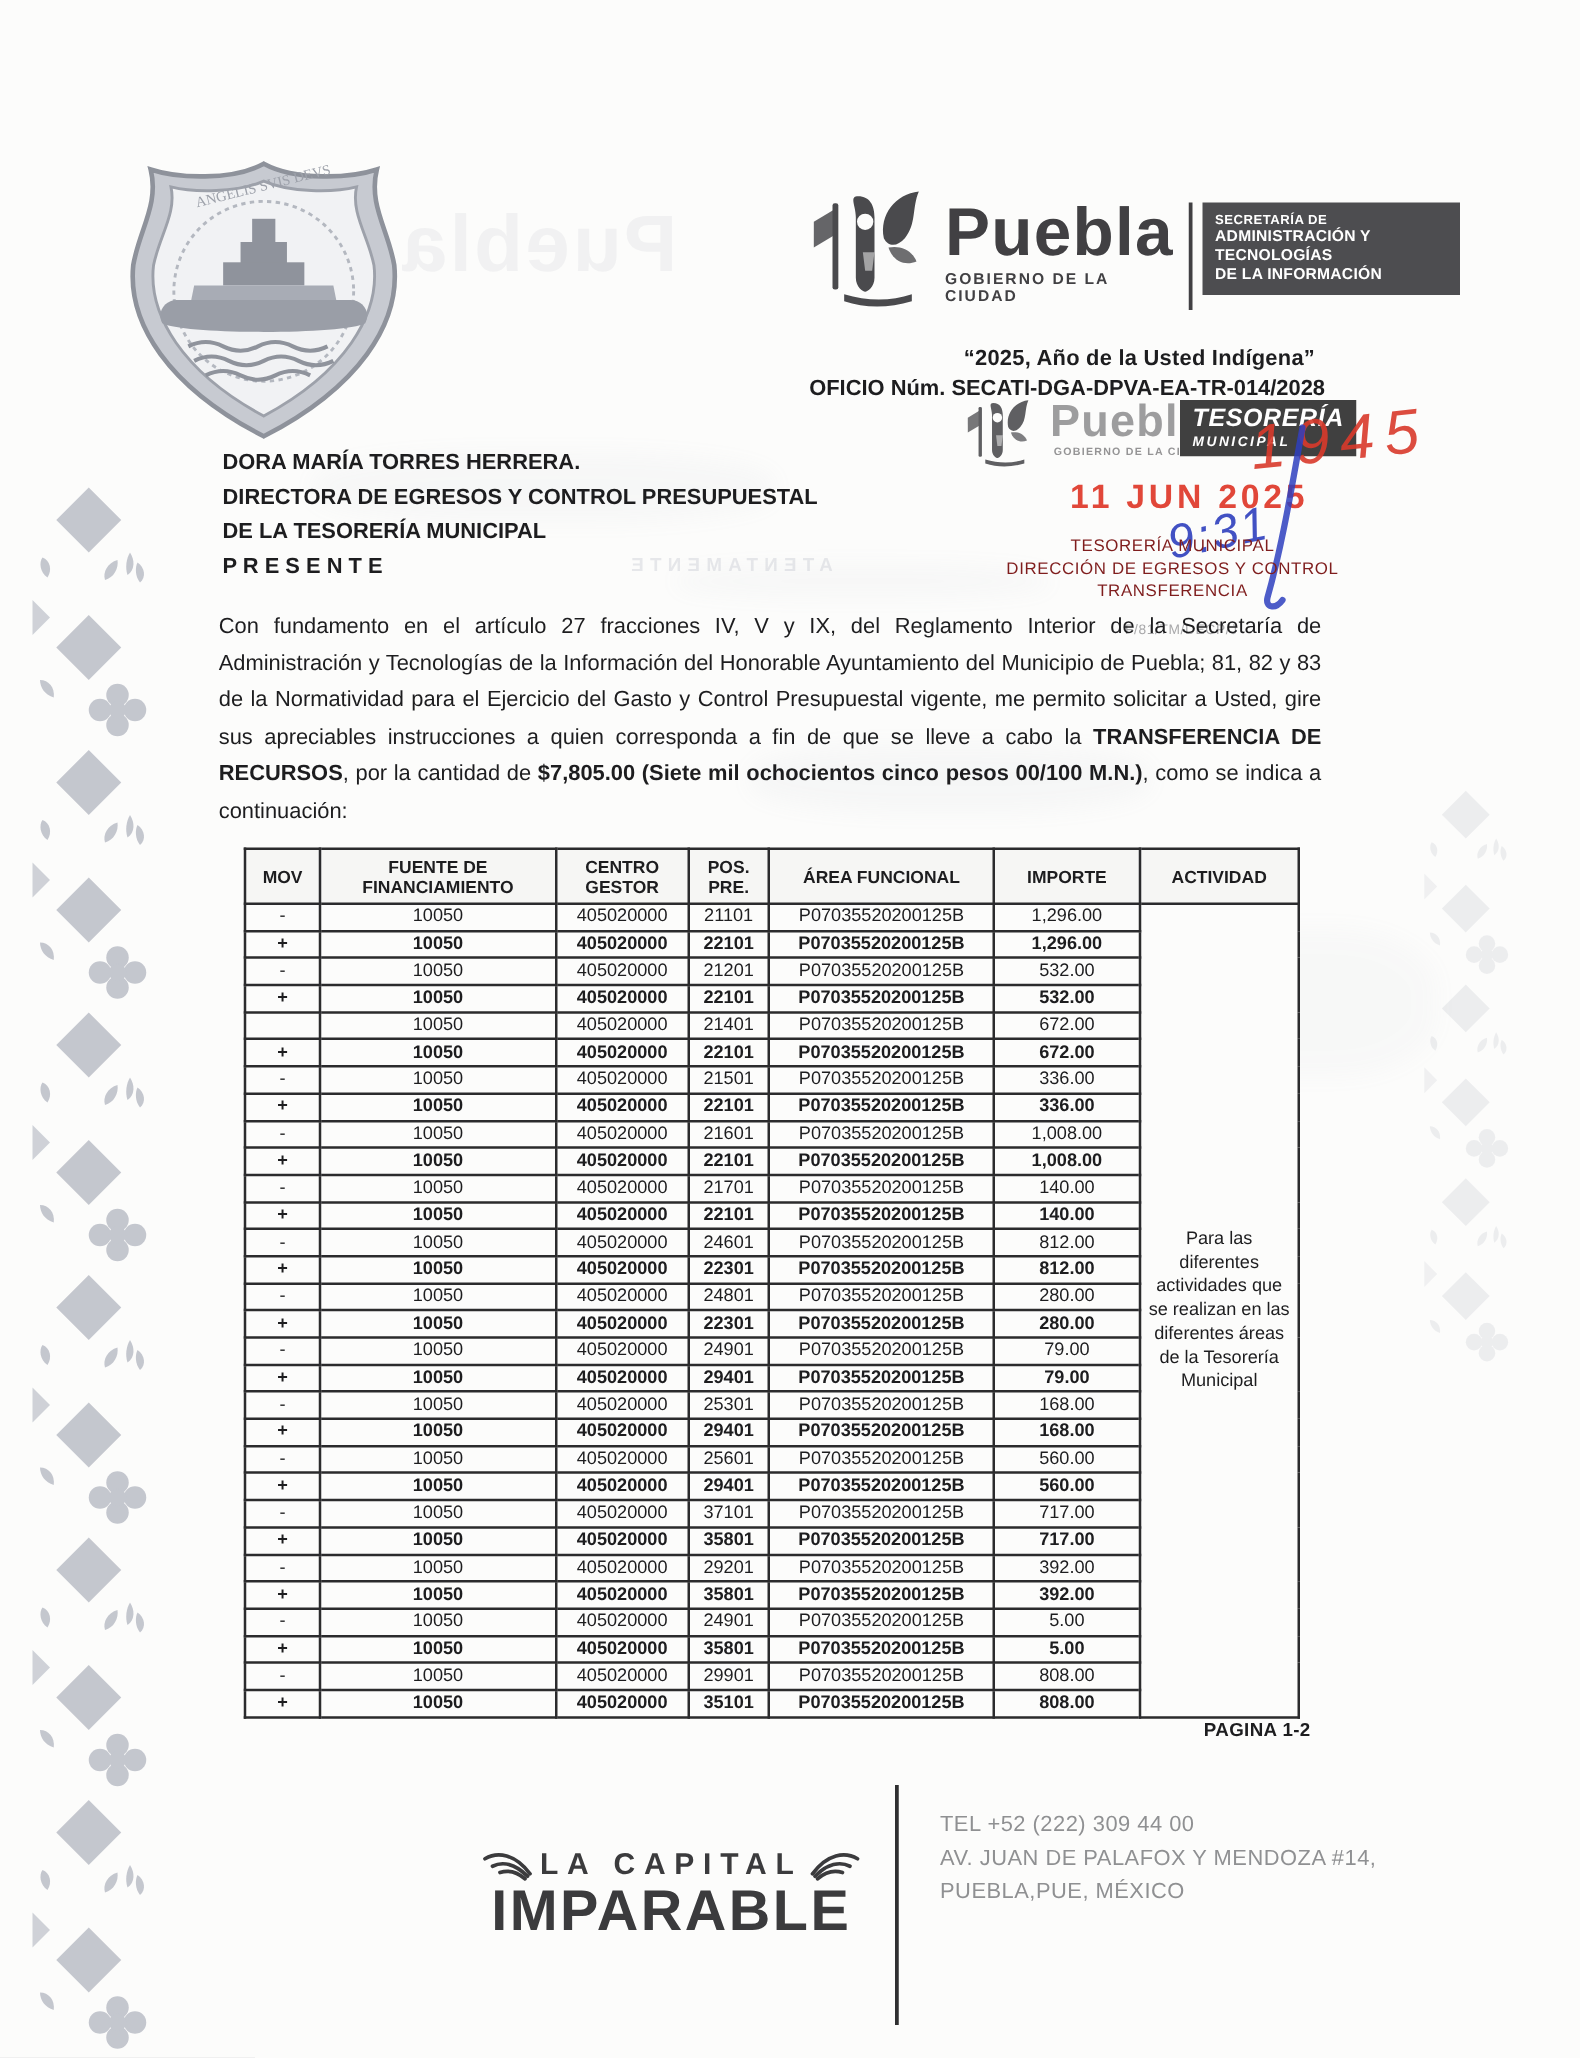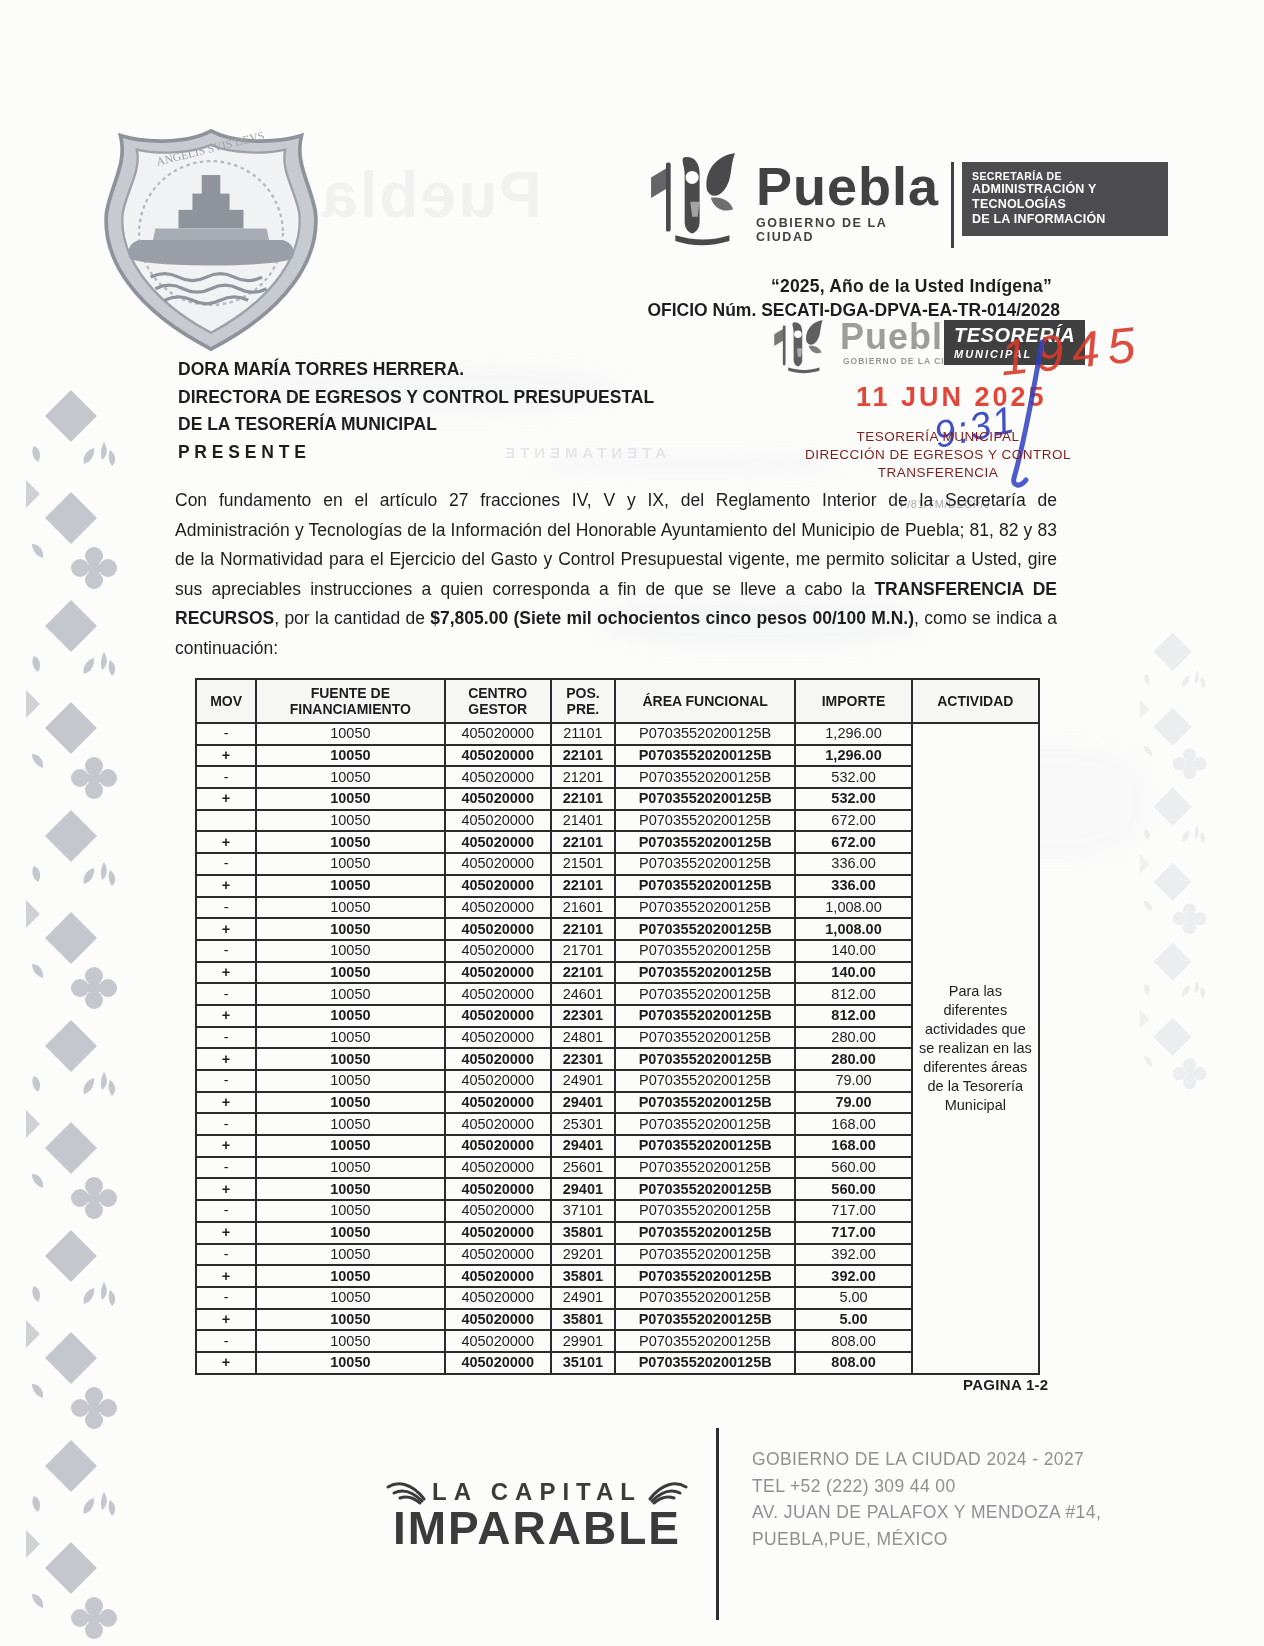--- a/index.html
+++ b/index.html
@@ -491,19 +491,18 @@
           <use href="#wing"></use>
         </svg>
       <span class="slogan-l1">LA CAPITAL</span>
       <svg width="40" height="26" viewBox="0 0 40 26" style="transform:scaleX(-1)">
           <use href="#wing"></use>
         </svg>
     </div>
     <div class="slogan-l2">IMPARABLE</div>
   </div>
   <div class="address-block">
-    <div>GOBIERNO DE LA CIUDAD 2024 - 2027</div>
     <div>TEL +52 (222) 309 44 00</div>
     <div>AV. JUAN DE PALAFOX Y MENDOZA #14,</div>
     <div>PUEBLA,PUE, MÉXICO</div>
   </div>
 
 </div>
 
 </body></html>

